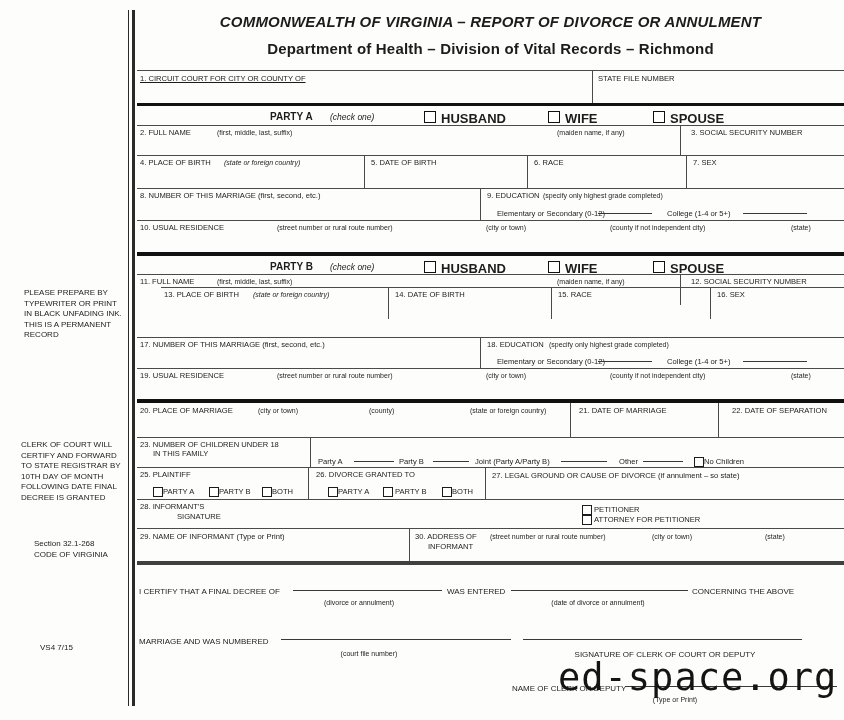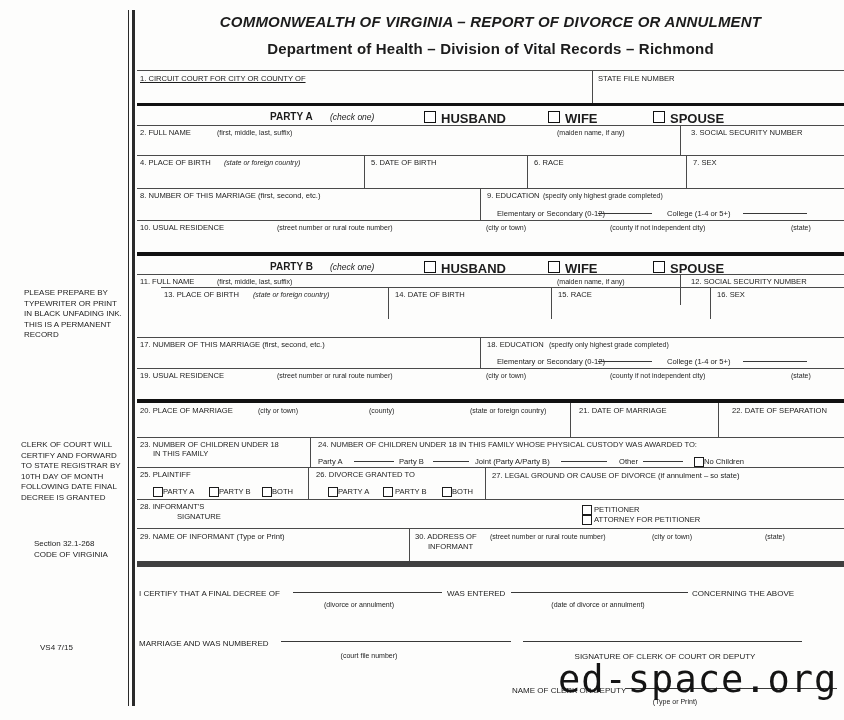--- a/index.html
+++ b/index.html
@@ -166,21 +166,20 @@
     <span class="hint" style="left:232px;top:4px;">(county)</span>
     <span class="hint" style="left:333px;top:4px;">(state or foreign country)</span>
     <span class="lbl" style="left:442px;top:3px;">21. DATE OF MARRIAGE</span>
     <span class="lbl" style="left:587px;top:3px;margin-left:8px;">22. DATE OF SEPARATION</span>
   </div>
 
   <div class="row" style="top:437px;height:30px;text-align:right;">
     <div class="vd" style="left:173px;"></div>
     <span class="lbl" style="left:3px;top:2px;">23. NUMBER OF CHILDREN UNDER 18</span>
     <span class="lbl" style="left:16px;top:11px;">IN THIS FAMILY</span>
-    <span class="lbl" style="left:181px;top:2px;">24. NUMBER OF CHILDREN UNDER 18 IN THIS FAMILY WHOSE PHYSICAL CUSTODY WAS AWARDED TO:</span>
     <span class="lbl" style="left:181px;top:19px;">Party A</span>
     <span class="fill" style="left:217px;top:13px;width:40px;"></span>
     <span class="lbl" style="left:262px;top:19px;">Party B</span>
     <span class="fill" style="left:296px;top:13px;width:36px;"></span>
     <span class="lbl" style="left:338px;top:19px;">Joint (Party A/Party B)</span>
     <span class="fill" style="left:424px;top:13px;width:46px;"></span>
     <span class="lbl" style="left:482px;top:19px;">Other</span>
     <span class="fill" style="left:506px;top:13px;width:40px;"></span>
     <span class="cb" style="left:557px;top:19px;"></span>
     <span class="lbl" style="left:567px;top:19px;">No Children</span>
@@ -218,21 +217,21 @@
   <div class="row" style="top:528px;height:33px;">
     <div class="vd" style="left:272px;"></div>
     <span class="lbl" style="left:3px;top:3px;">29. NAME OF INFORMANT (Type or Print)</span>
     <span class="lbl" style="left:278px;top:3px;">30. ADDRESS OF</span>
     <span class="lbl" style="left:291px;top:13px;">INFORMANT</span>
     <span class="hint" style="left:353px;top:4px;">(street number or rural route number)</span>
     <span class="hint" style="left:515px;top:4px;">(city or town)</span>
     <span class="hint" style="left:628px;top:4px;">(state)</span>
   </div>
 
-  <div class="row" style="top:561px;height:159px;border-top:6px solid #404040;">
+  <div class="row" style="top:561px;height:159px;border-top:4px solid #404040;">
     <span class="cert-t" style="left:2px;top:22px;">I CERTIFY THAT A FINAL DECREE OF</span>
     <span class="fill" style="left:156px;top:15px;width:149px;"></span>
     <span class="cert-t" style="left:310px;top:22px;">WAS ENTERED</span>
     <span class="fill" style="left:374px;top:15px;width:177px;"></span>
     <span class="cert-t" style="left:555px;top:22px;">CONCERNING THE ABOVE</span>
     <span class="cert-t ctr" style="left:222px;top:34px;font-size:7px;">(divorce or annulment)</span>
     <span class="cert-t ctr" style="left:461px;top:34px;font-size:7px;">(date of divorce or annulment)</span>
 
     <span class="cert-t" style="left:2px;top:72px;">MARRIAGE AND WAS NUMBERED</span>
     <span class="fill" style="left:144px;top:64px;width:230px;"></span>

